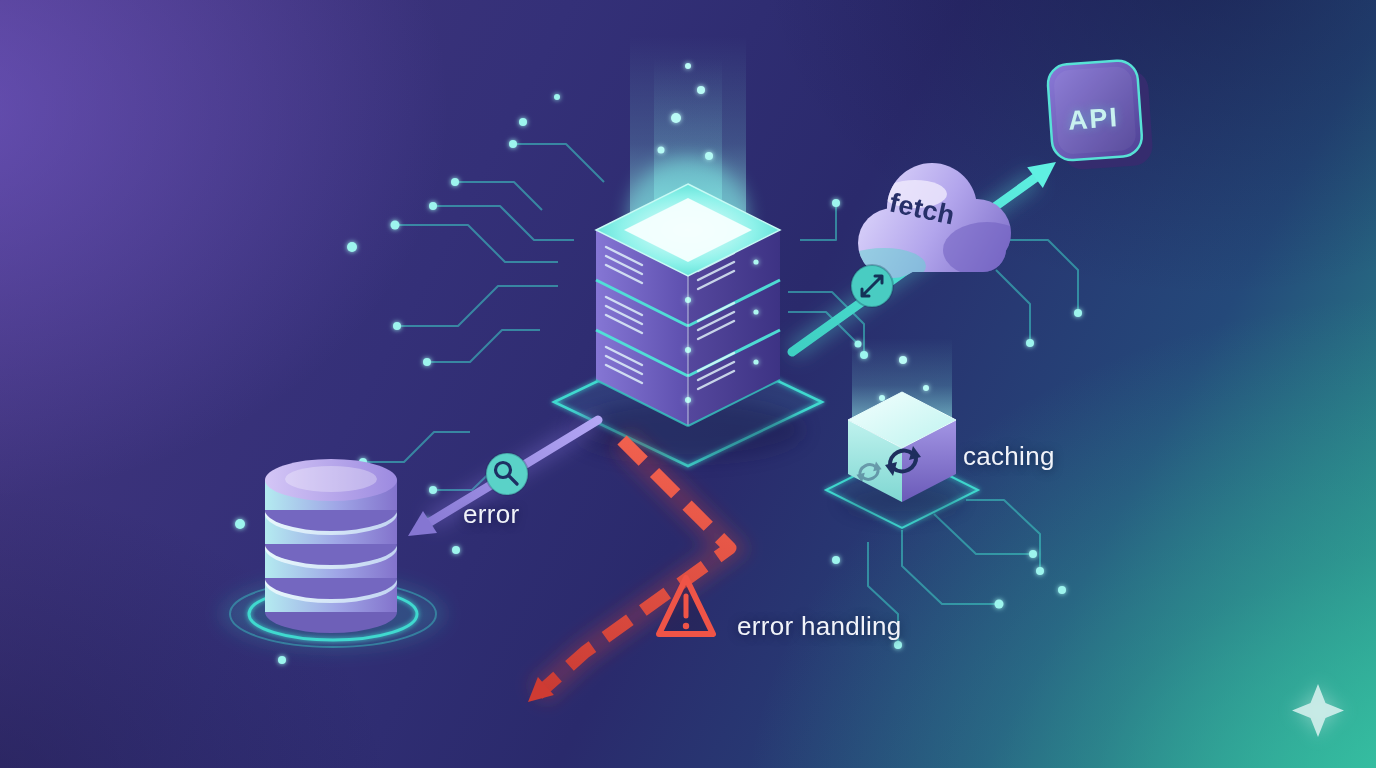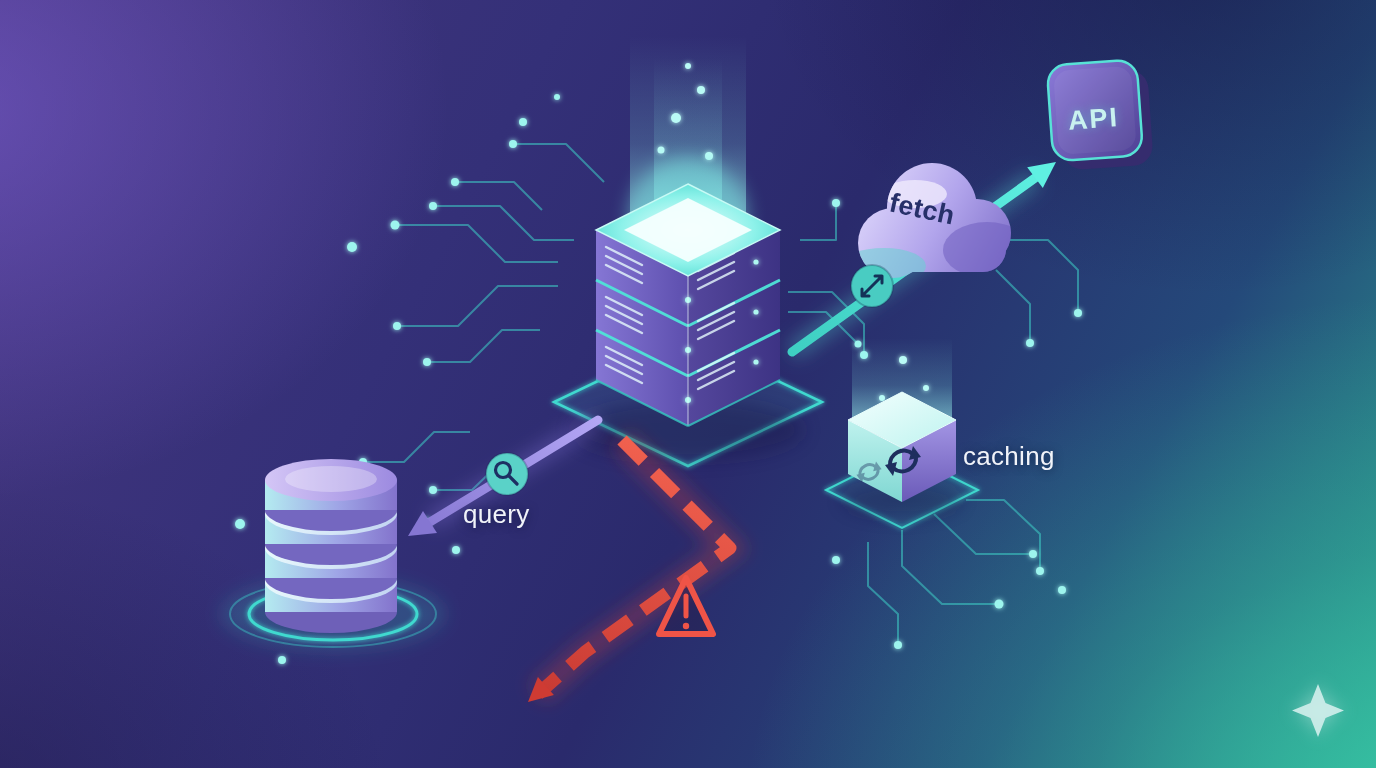--- a/index.html
+++ b/index.html
@@ -332,15 +332,16 @@
 
   <g>
     <path d="M 1318 684 L 1325.5 703 L 1344 710.5 L 1325.5 718 L 1318 737 L 1310.5 718 L 1292 710.5 L 1310.5 703 Z" fill="#cfeeea" opacity="0.5" filter="url(#soft)"></path>
     <path d="M 1318 684 L 1325.5 703 L 1344 710.5 L 1325.5 718 L 1318 737 L 1310.5 718 L 1292 710.5 L 1310.5 703 Z" fill="#cfeeea" opacity="0.92"></path>
   </g>
 </svg>
 
 <span class="lbl" id="lbl-fetch">fetch</span>
 <span class="lbl" id="lbl-api">API</span>
 <span class="lbl" id="lbl-caching">caching</span>
-<span class="lbl" id="lbl-query">query</span>
+<span class="lbl" id="lbl-query">error</span>
+<span class="lbl" id="lbl-error">error handling</span>
 
 </div>
 
 </body></html>

